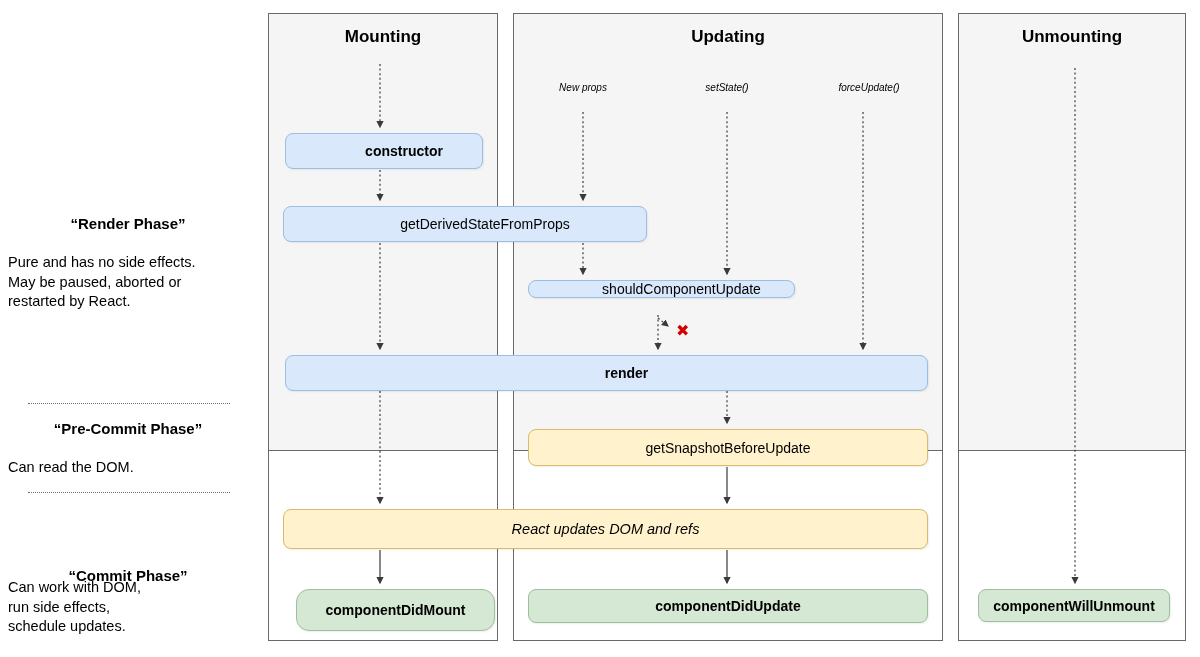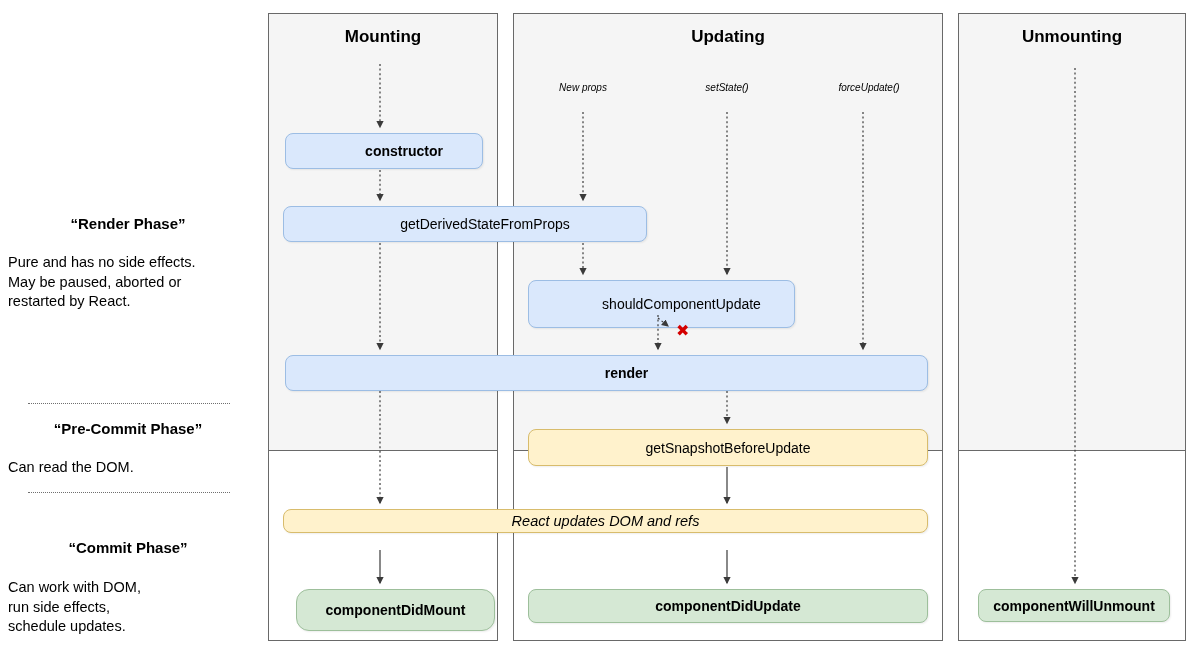--- a/index.html
+++ b/index.html
@@ -23,36 +23,36 @@
   
   .box{position:absolute;display:flex;align-items:center;justify-content:center;border-radius:8px;font-size:14px;box-sizing:border-box;z-index:3;box-shadow:1px 1px 2px rgba(0,0,0,0.07);white-space:nowrap;}
   .blue{background:#dae8fc;border:1px solid #9cbde4;padding-left:40px;}
   .yellow{background:#fff2cc;border:1px solid #d8bc6c;}
   .green{background:#d5e8d4;border:1px solid #9dbf9b;}
   .bold{font-weight:bold;}
   .italic{font-style:italic;font-size:14.5px;}
 
   .b-constructor{left:285px;top:133px;width:198px;height:36px;}
   .b-getderived{left:283px;top:206px;width:364px;height:36px;}
-  .b-shouldupdate{left:528px;top:280px;width:267px;height:48px;}
+  .b-shouldupdate{left:528px;top:280px;width:267px;height:18px;}
   .b-render{left:285px;top:355px;width:643px;height:36px;}
   .b-getsnapshot{left:528px;top:429px;width:400px;height:37px;}
-  .b-reactupdates{left:283px;top:509px;width:645px;height:24px;}
+  .b-reactupdates{left:283px;top:509px;width:645px;height:40px;}
   .b-didmount{left:296px;top:589px;width:199px;height:42px;border-radius:13px;}
   .b-didupdate{left:528px;top:589px;width:400px;height:34px;}
   .b-willunmount{left:978px;top:589px;width:192px;height:33px;}
 
   
   .phase-title{position:absolute;left:8px;width:240px;text-align:center;font-weight:bold;font-size:15px;z-index:2;}
   .phase-desc{position:absolute;left:8px;width:240px;text-align:left;font-size:14.5px;line-height:19.5px;z-index:2;}
   .pt-render{top:215px;}
   .pd-render{top:253px;}
   .pt-precommit{top:420px;}
   .pd-precommit{top:458px;}
-  .pt-commit{top:539px;}
+  .pt-commit{top:567px;}
   .pd-commit{top:578px;}
   .divider{position:absolute;left:28px;width:202px;height:0;border-top:1.5px dotted #6f6f6f;z-index:2;}
   .div-1{top:403px;}
   .div-2{top:492px;}
 
   
   #arrow-layer{position:absolute;left:0;top:0;width:1200px;height:657px;z-index:4;pointer-events:none;}
 
   
   .x-marker{position:absolute;left:676px;top:321px;color:#d40000;font-size:16px;font-weight:bold;z-index:5;font-family:"DejaVu Sans",sans-serif;}

